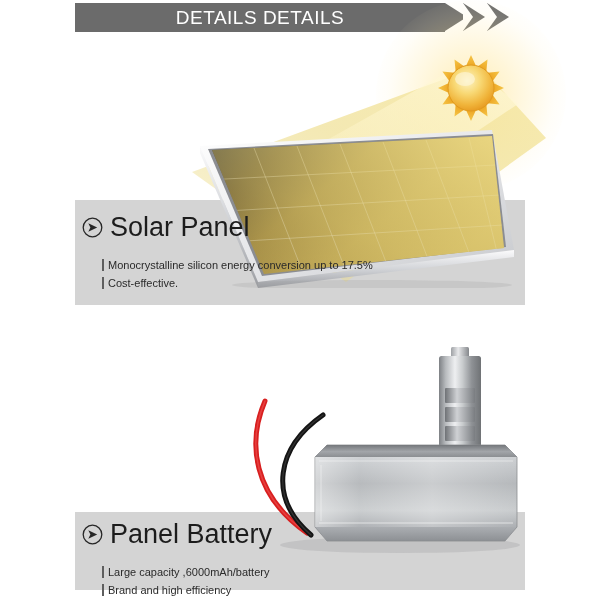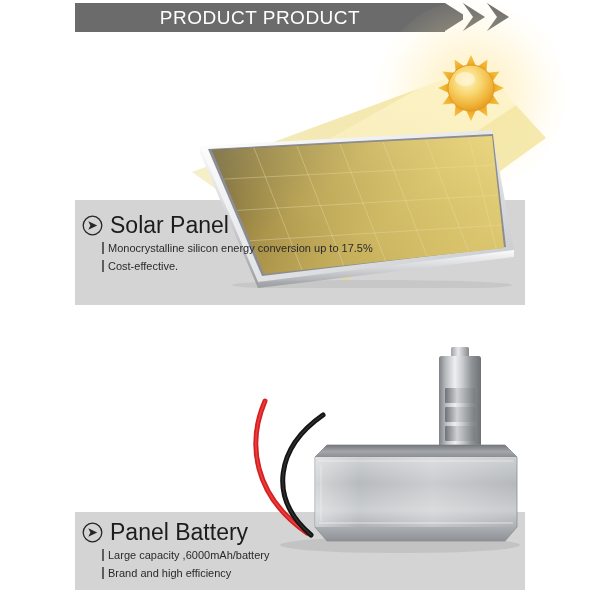--- a/index.html
+++ b/index.html
@@ -101,27 +101,27 @@
     align-items: center;
     gap: 7px;
   }
   .bullet-icon {
     display: block;
     width: 21px;
     height: 21px;
     flex: 0 0 auto;
   }
   .heading-text {
-    font-size: 23px;
+    font-size: 27px;
     color: #1c1c1c;
     font-family: "Liberation Sans", sans-serif;
     white-space: nowrap;
   }
   .lines {
-    margin-top: 0;
+    margin-top: 13px;
     padding-left: 20px;
   }
   .line-item {
     position: relative;
     font-size: 11px;
     color: #2a2a2a;
     line-height: 18px;
     padding-left: 6px;
     white-space: nowrap;
     font-family: "Liberation Sans", sans-serif;
@@ -169,21 +169,21 @@
 
   #battery-cell { left: 435px; top: 345px; width: 50px; height: 108px; z-index: 3; }
   #battery-pack { left: 215px; top: 385px; width: 310px; height: 180px; z-index: 3; }
 </style>
 </head>
 <body>
 
 <div class="banner-wrap">
   <div class="banner-body"></div>
   <div class="banner-point"></div>
-  <div class="banner-title">PRODUCT PRODUCT</div>
+  <div class="banner-title">DETAILS DETAILS</div>
   <div class="chev c1"></div>
   <div class="chev-notch n1"></div>
   <div class="chev c2"></div>
   <div class="chev-notch n2"></div>
 </div>
 
 <div class="art" id="sun-glow"></div>
 
 <svg class="art" id="beam" viewBox="0 0 400 230">
   <defs>

